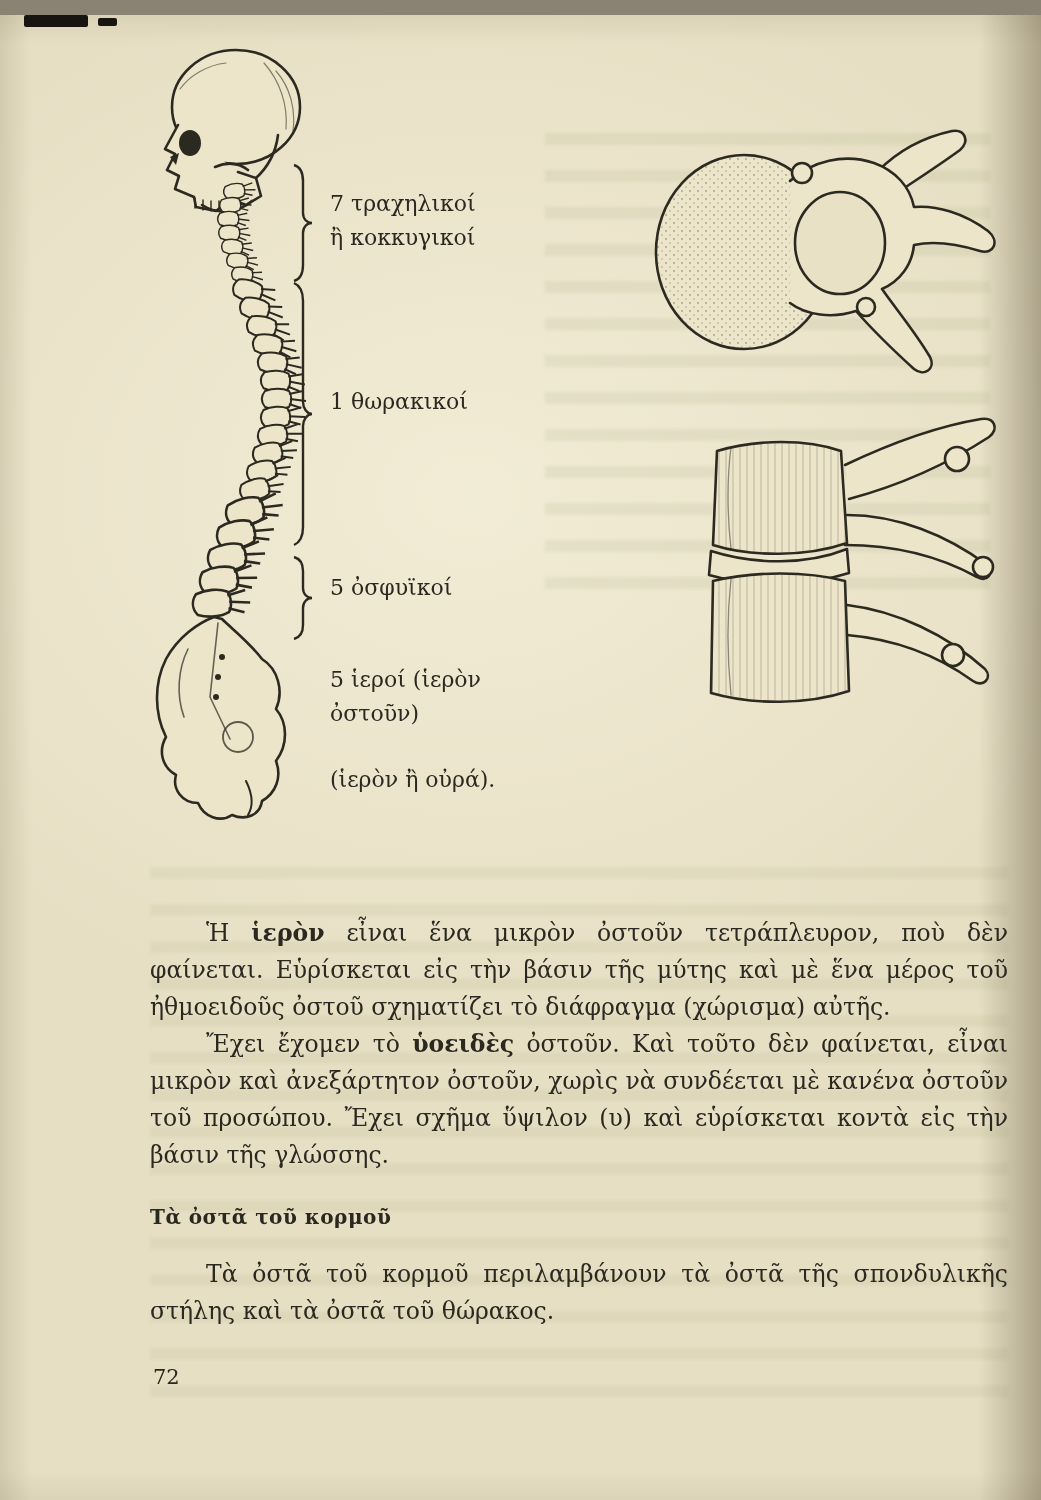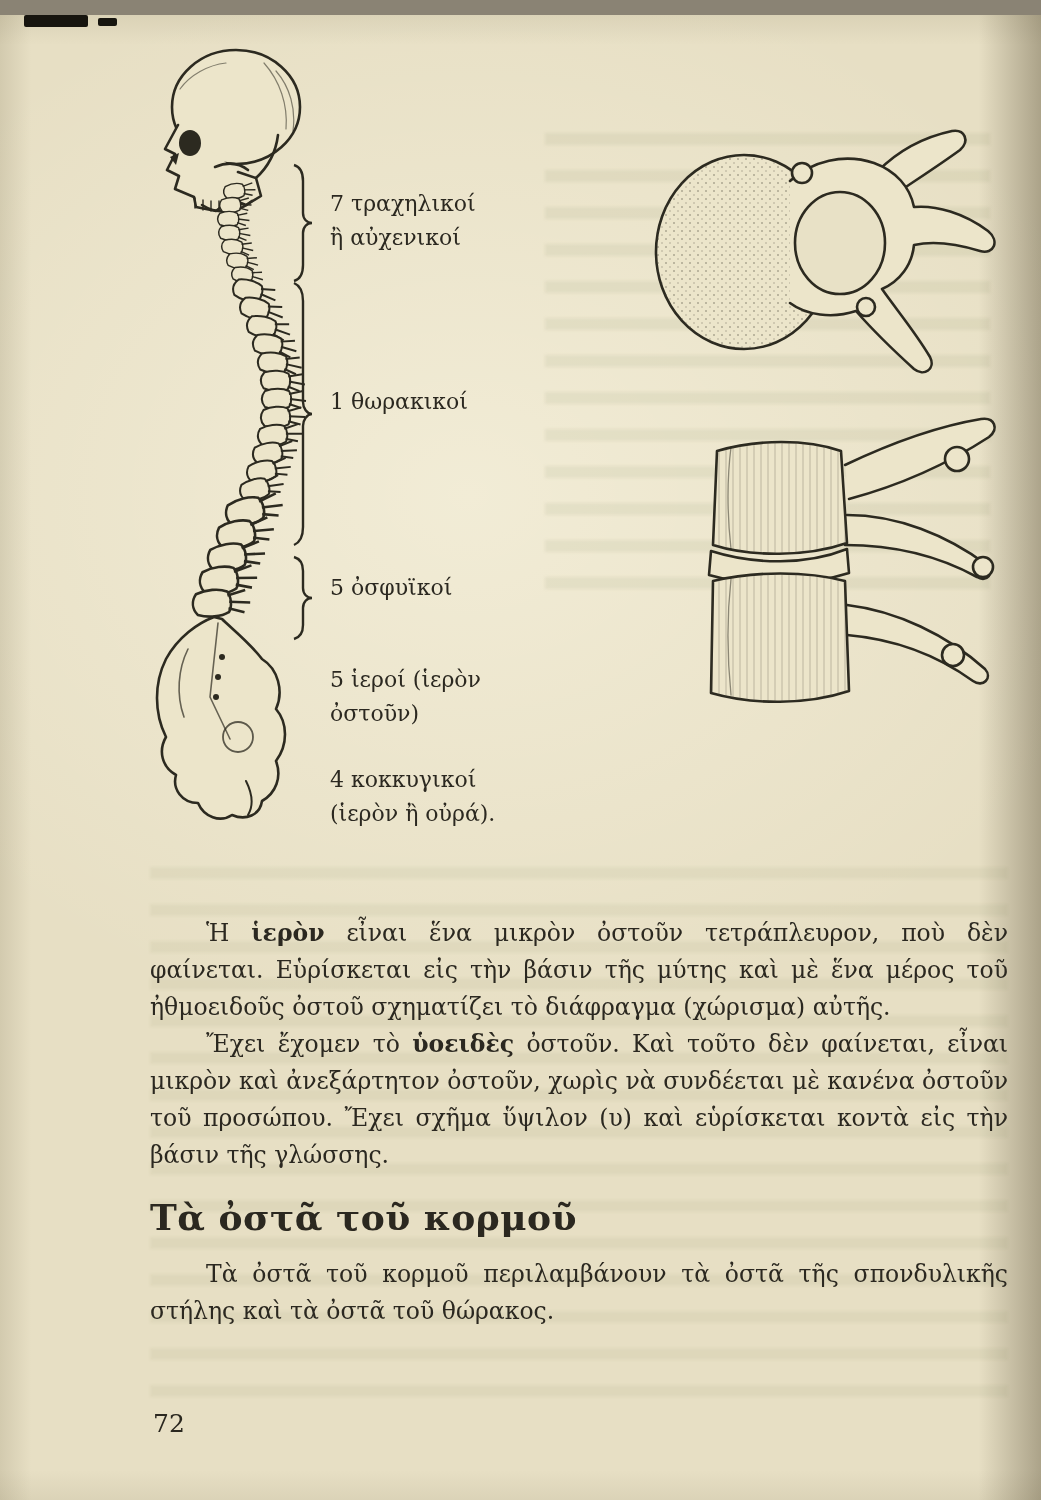--- a/index.html
+++ b/index.html
@@ -56,27 +56,27 @@
   }
 
   .body-text {
     position:absolute; left:150px; top:900px; width:858px;
     font-size:23.5px; line-height:37px; text-align:justify;
   }
   .para { margin:0; }
   .indent { text-indent:56px; }
   .bold { font-weight:bold; }
   .section-heading {
-    font-size:36px; font-weight:bold; letter-spacing:0.5px;
+    font-size:20px; font-weight:bold; letter-spacing:0.5px;
     margin:25px 0 20px 0; text-align:left; text-indent:0;
   }
 
   .page-number {
-    position:absolute; left:153px; top:1394px;
-    font-size:25px;
+    position:absolute; left:153px; top:1350px;
+    font-size:21px;
   }
 </style>
 </head>
 <body>
 
 <div class="page">
 
   <div class="ghost ghost-a"></div>
   <div class="ghost ghost-b"></div>
 
@@ -188,36 +188,35 @@
       <path d="M16,148 C60,162 112,162 152,146 L154,170 C110,184 56,184 14,172 Z"></path>
       <path d="M18,178 C60,168 112,168 150,178 L154,288 C112,302 58,302 16,290 Z"></path>
       <path d="M18,178 C60,168 112,168 150,178 L154,288 C112,302 58,302 16,290 Z" fill="url(#hatchv)" opacity="0.3" stroke="none"></path>
       <path d="M36,44 C32,76 32,110 36,146" fill="none" stroke-width="1.3" opacity="0.5"></path>
       <path d="M36,176 C32,212 32,252 36,292" fill="none" stroke-width="1.3" opacity="0.5"></path>
     </g>
   </svg>
 
   <div class="spine-label lbl-1">
     <span class="label-line">7 τραχηλικοί</span>
-    <span class="label-line">ἢ αὐχενικοί</span>
+    <span class="label-line">ἢ κοκκυγικοί</span>
   </div>
   <div class="spine-label lbl-2">
     <span class="label-line">1 θωρακικοί</span>
 
   </div>
   <div class="spine-label lbl-3">
     <span class="label-line">5 ὀσφυϊκοί</span>
 
   </div>
   <div class="spine-label lbl-4">
     <span class="label-line">5 ἱεροί (ἱερὸν</span>
     <span class="label-line">ὀστοῦν)</span>
   </div>
   <div class="spine-label lbl-5">
-    <span class="label-line">4 κοκκυγικοί</span>
     <span class="label-line">(ἱερὸν ἢ οὐρά).</span>
   </div>
 
 
   <div class="body-text">
 
     <p class="para indent"><span>Ἡ </span><span class="bold">ἱερὸν</span><span> εἶναι ἕνα μικρὸν ὀστοῦν τετράπλευρον, ποὺ δὲν φαίνεται. Εὑρίσκεται εἰς τὴν βάσιν τῆς μύτης καὶ μὲ ἕνα μέρος τοῦ ἠθμοειδοῦς ὀστοῦ σχηματίζει τὸ διάφραγμα (χώρισμα) αὐτῆς.</span></p>
 
     <p class="para indent"><span>Ἔχει ἔχομεν τὸ </span><span class="bold">ὑοειδὲς</span><span> ὀστοῦν. Καὶ τοῦτο δὲν φαίνεται, εἶναι μικρὸν καὶ ἀνεξάρτητον ὀστοῦν, χωρὶς νὰ συνδέεται μὲ κανένα ὀστοῦν τοῦ προσώπου. Ἔχει σχῆμα ὕψιλον (υ) καὶ εὑρίσκεται κοντὰ εἰς τὴν βάσιν τῆς γλώσσης.</span></p>
 

